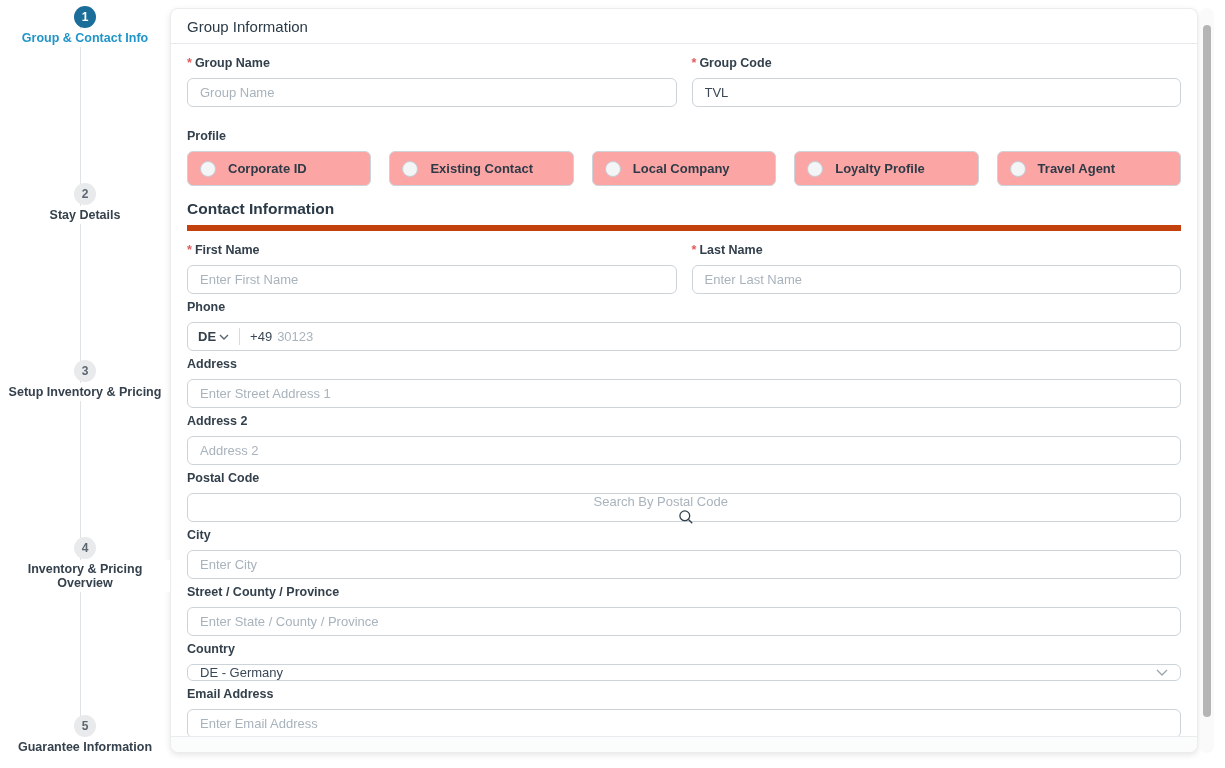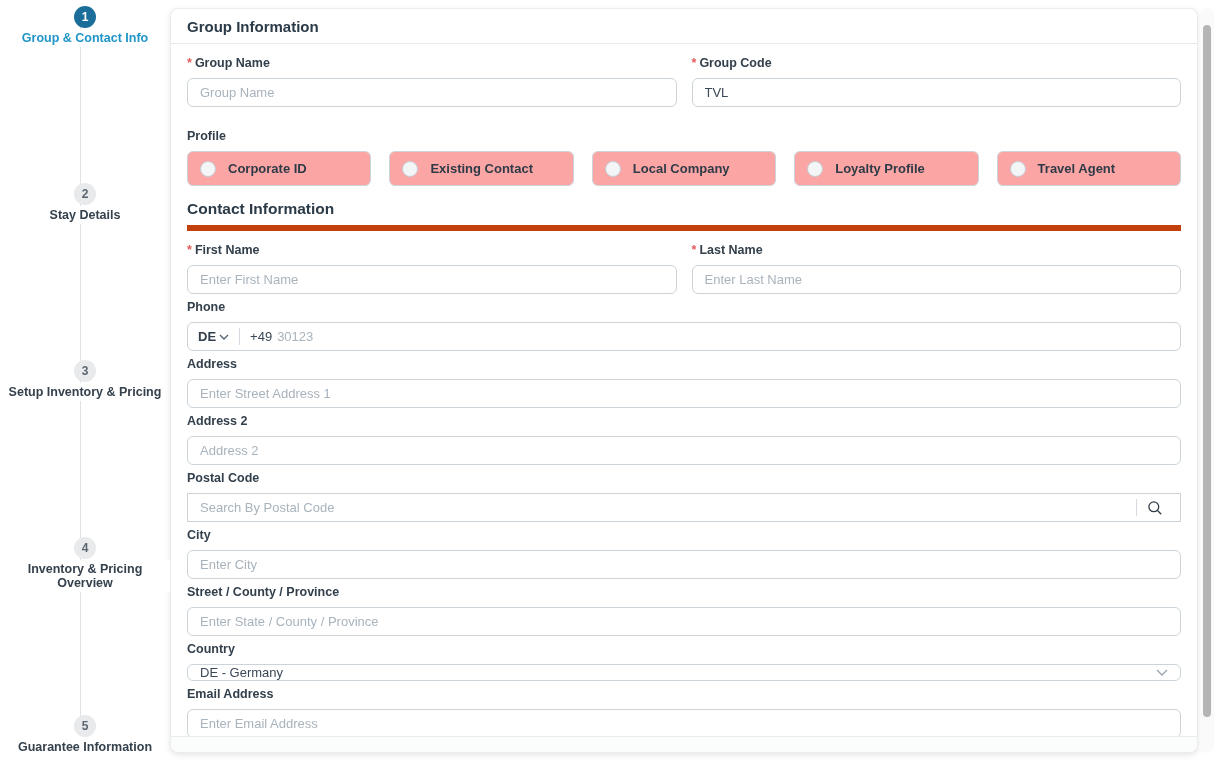--- a/index.html
+++ b/index.html
@@ -19,21 +19,21 @@
   .step.active .step-circle { background:#1b6e99; color:#ffffff; }
   .step.active .step-label { color:#2095c8; }
   .step1 { top:6px; }  .step2 { top:183px; } .step3 { top:360px; }
   .step4 { top:537px; } .step5 { top:715px; }
 
   
   .panel { position:absolute; left:170px; top:8px; width:1028px; height:745px;
            background:#ffffff; border:1px solid #ececec; border-radius:8px;
            box-shadow:0 2px 6px rgba(0,0,0,0.10); }
   .panel-header { height:35px; line-height:35px; padding:0 16px; border-bottom:1px solid #e7eaec;
-                  font-size:15px; font-weight:700; color:#2b3a47; }
+                  font-size:15px; font-weight:400; color:#2b3a47; }
   .panel-body { padding:12px 16px 0 16px; }
   .panel-footer { position:absolute; left:0; bottom:0; width:100%; height:16px;
                   background:#fbfcfc; border-top:1px solid #e9ecee; border-radius:0 0 8px 8px; }
 
   .row2 { display:flex; gap:15px; }
   .row2 > div { flex:1; }
   .field { margin-bottom:6px; }
   .field.gap-lg { margin-bottom:22px; }
   .field.gap-md { margin-bottom:14px; }
   .field-label { font-size:12.5px; font-weight:700; color:#33404c; line-height:15px; margin-bottom:7px; }
@@ -61,21 +61,21 @@
   .phone-cc { font-size:13px; font-weight:700; color:#33404c; display:flex; align-items:center;
               gap:3px; cursor:pointer; }
   .vdiv { width:1px; height:17px; background:#d5dbe0; margin:0 10px; }
   .phone-dial { font-size:13px; color:#3b4856; margin-right:5px; }
   .phone-input { flex:1; border:none; outline:none; font-size:13px; color:#b91c1c;
                  font-family:Liberation Sans, sans-serif; }
   .phone-input::placeholder { color:#a9b3bc; opacity:1; }
 
   
   .search-box { display:flex; align-items:center; height:29px; border:1px solid #ccd4da;
-                border-radius:0; background:#fff; padding:0 17px 0 12px; }
+                border-radius:6px; background:#fff; padding:0 17px 0 12px;flex-direction:column; }
   .search-input { flex:1; border:none; outline:none; font-size:13px; color:#3b4856;
                   font-family:inherit; }
   .search-input::placeholder { color:#a9b3bc; opacity:1; }
   .search-btn { display:flex; align-items:center; cursor:pointer; padding-left:8px; }
 
   
   .select-box { display:flex; align-items:center; height:17px; border:1px solid #ccd4da;
                 border-radius:6px; background:#fff; padding:0 12px; cursor:pointer; }
   .select-value { flex:1; font-size:13px; color:#3b4856; }
 

